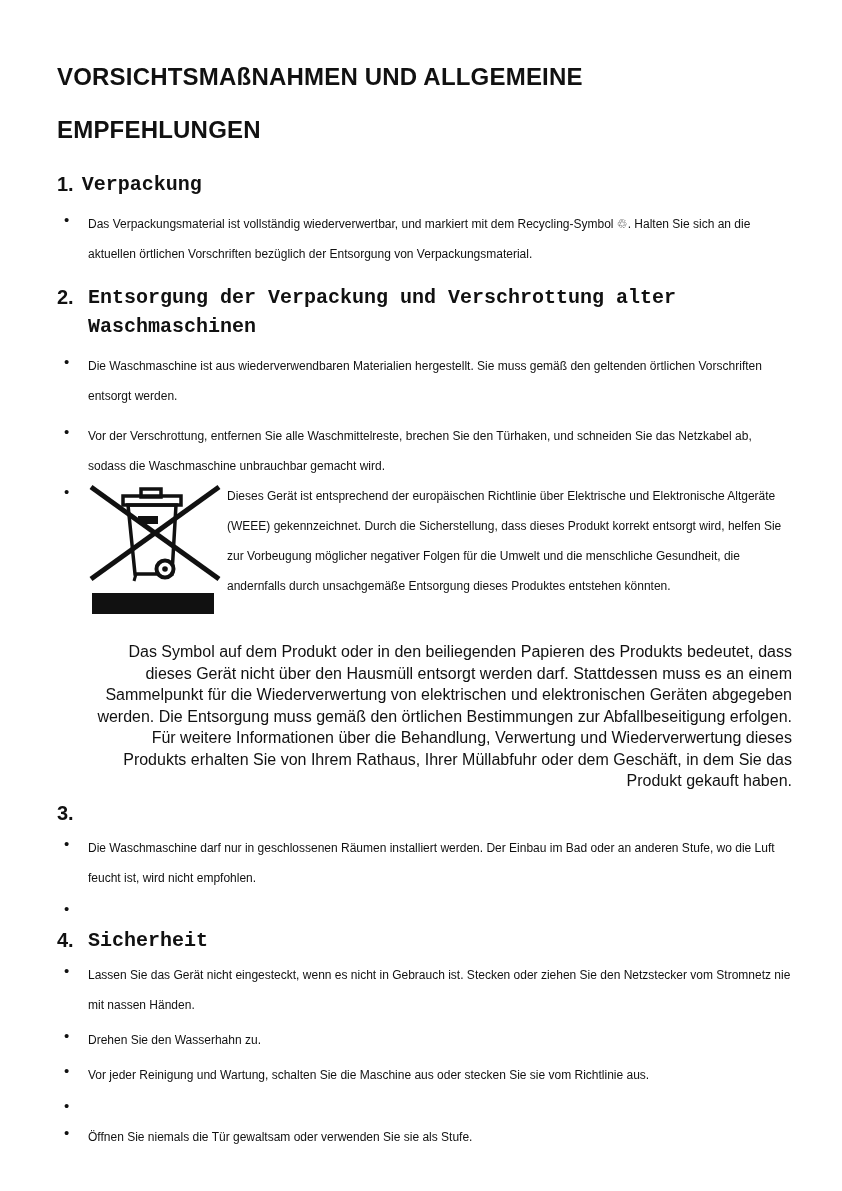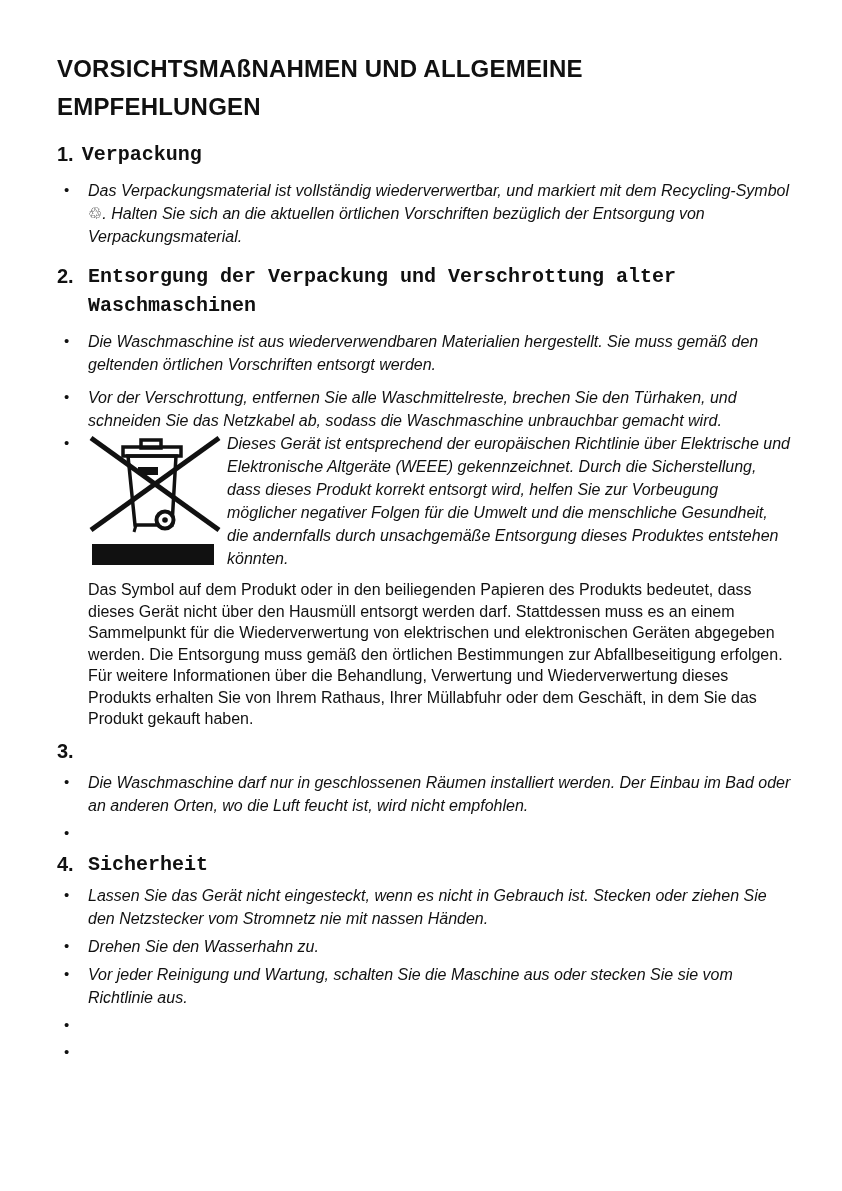--- a/index.html
+++ b/index.html
@@ -16,21 +16,21 @@
     color: #111111;
     font-family: "Liberation Sans", "DejaVu Sans", sans-serif;
     box-sizing: border-box;
     padding: 50px 50px 0 57px;
     overflow: hidden;
   }
   .title {
     margin: 0;
     font-size: 24px;
     font-weight: bold;
-    line-height: 38px;
+    line-height: 53px;
     letter-spacing: 0.2px;
     white-space: pre-line;
   }
   .sec-head {
     display: flex;
     margin: 14px 0 0 0;
     font-size: 20px;
     font-weight: bold;
     line-height: 29px;
   }
@@ -44,29 +44,29 @@
   .dot {
     flex: 0 0 31px;
     min-width: 31px;
     box-sizing: border-box;
     padding-left: 7px;
     font-size: 15px;
     line-height: 21.5px;
   }
   .btext {
     margin: 0;
-    font-size: 16px;
-    line-height: 23px;
+    font-size: 12px;
+    line-height: 30px;
     white-space: pre-line;
-    font-style: italic;
   }
   .para {
-    margin: 9px 0 0 31px;
+    margin: 27px 0 0 31px;
     font-size: 16px;
     line-height: 21.5px;
+    text-align: right;
   }
   .section--tight .bullet { margin-top: 5px; }
   .section--tight .sec-head { margin-top: 7px; }
   
   .bullet--weee { margin-top: 0; }
   .weee-icon-col {
     flex: 0 0 139px;
     width: 139px;
     padding-top: 1px;
   }
@@ -137,21 +137,21 @@
 
     <p class="para">Das Symbol auf dem Produkt oder in den beiliegenden Papieren des Produkts bedeutet, dass dieses Gerät nicht über den Hausmüll entsorgt werden darf. Stattdessen muss es an einem Sammelpunkt für die Wiederverwertung von elektrischen und elektronischen Geräten abgegeben werden. Die Entsorgung muss gemäß den örtlichen Bestimmungen zur Abfallbeseitigung erfolgen. Für weitere Informationen über die Behandlung, Verwertung und Wiederverwertung dieses Produkts erhalten Sie von Ihrem Rathaus, Ihrer Müllabfuhr oder dem Geschäft, in dem Sie das Produkt gekauft haben.</p>
   </section>
 
   <section class="section section--tight">
     <h2 class="sec-head">
       <span class="sec-num">3.</span>
     </h2>
     <div class="bullet">
       <span class="dot">•</span>
-      <p class="btext">Die Waschmaschine darf nur in geschlossenen Räumen installiert werden. Der Einbau im Bad oder an anderen Orten, wo die Luft feucht ist, wird nicht empfohlen.</p>
+      <p class="btext">Die Waschmaschine darf nur in geschlossenen Räumen installiert werden. Der Einbau im Bad oder an anderen Stufe, wo die Luft feucht ist, wird nicht empfohlen.</p>
     </div>
     <div class="bullet">
       <span class="dot">•</span>
     </div>
   </section>
 
   <section class="section section--tight">
     <h2 class="sec-head">
       <span class="sec-num">4.</span>
       <span class="sec-title">Sicherheit</span>
@@ -166,16 +166,17 @@
     </div>
     <div class="bullet">
       <span class="dot">•</span>
       <p class="btext">Vor jeder Reinigung und Wartung, schalten Sie die Maschine aus oder stecken Sie sie vom Richtlinie aus.</p>
     </div>
     <div class="bullet">
       <span class="dot">•</span>
     </div>
     <div class="bullet">
       <span class="dot">•</span>
+      <p class="btext">Öffnen Sie niemals die Tür gewaltsam oder verwenden Sie sie als Stufe.</p>
     </div>
   </section>
 
 </div>
 
 </body></html>

